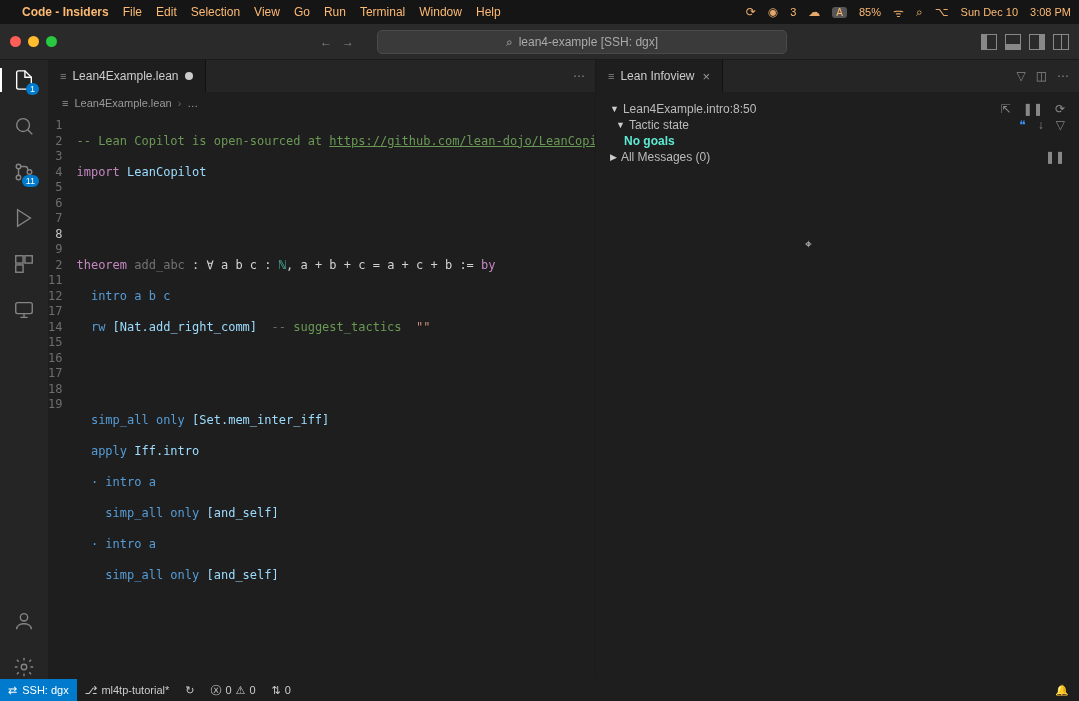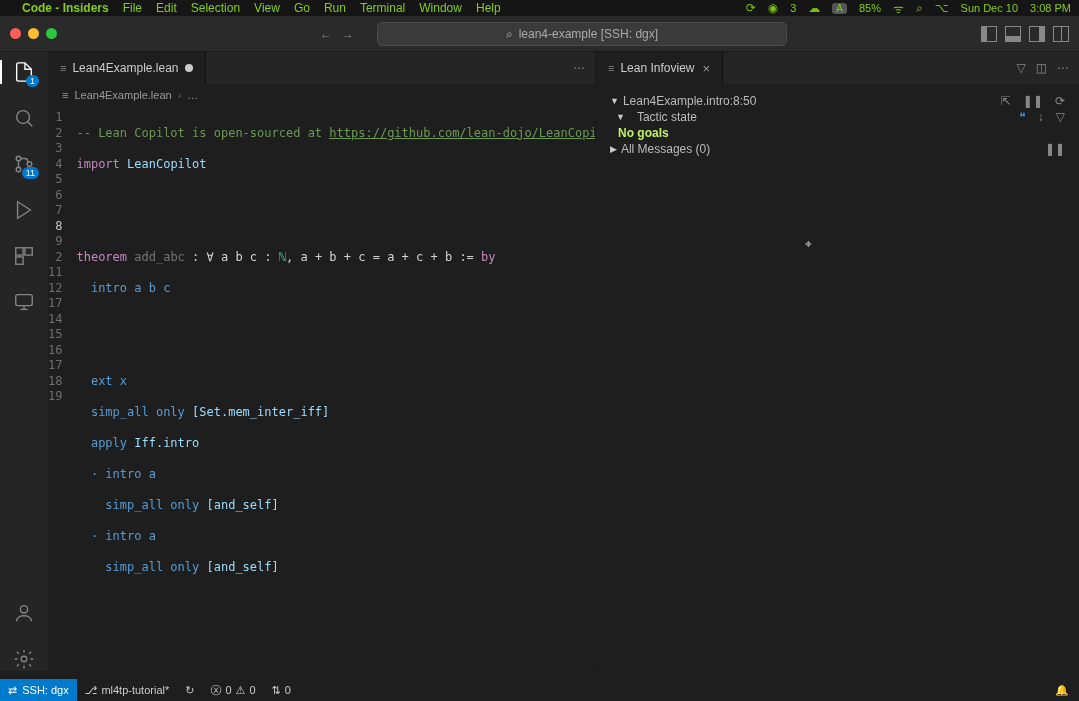--- a/index.html
+++ b/index.html
@@ -6,25 +6,25 @@
 body {
   width: 1079px; height: 701px;
   font-family: -apple-system, "SF Pro", "Segoe UI", sans-serif;
   font-size: 12px;
   background: #1e1e1e;
   color: #cccccc;
   overflow: hidden;
   position: relative;
 }
 .menubar {
-  height: 16px;
+  height: 24px;
   background: rgba(20,20,20,0.9);
   display: flex; align-items: center;
   padding: 0 8px; gap: 14px;
-  color: #84cc16;
+  color: #fdba74;
 }
 .menubar .apple { font-size: 14px; }
 .menubar .app { font-weight: 600; }
 .menubar .right { margin-left: auto; display: flex; gap: 12px; align-items: center; font-size: 11px; }
 .menubar .right .ico { font-size: 12px; opacity: 0.9; }
 .menubar .right .badge { background:#555; border-radius:3px; padding:0 4px; font-size:10px;}
 .titlebar {
   height: 36px;
   background: #2a2a2a;
   display: flex; align-items: center;
@@ -87,22 +87,22 @@
 .c-lit{color:#9cdcfe;} .c-ghost{color:#6a6a6a;}
 .right-pane { flex:1; display:flex; flex-direction:column; background:#1e1e1e;}
 .right-tabs { height:32px; background:#252525; display:flex; align-items:center;}
 .right-tabs .tab { background:#1e1e1e; }
 .right-tabs .close { color:#999; font-size:13px; margin-left:2px;}
 .right-actions { margin-left:auto; padding:0 10px; color:#888; display:flex; gap:10px; align-items:center;}
 .infoview { padding:8px 14px; font-size:12px;}
 .iv-row { display:flex; align-items:center; gap:4px; margin:2px 0;}
 .iv-caret { font-size:9px; color:#ccc;}
 .iv-file { color:#bbb; }
-.iv-tactic { color:#bbb; margin-left:8px;}
-.iv-nogoals { color:#bef264; font-weight:600; margin-left:8px; }
+.iv-tactic { color:#bbb; margin-left:0;}
+.iv-nogoals { color:#5eead4; font-weight:600; margin-left:14px; }
 .iv-msgs { color:#bbb; }
 .iv-icons { margin-left:auto; display:flex; gap:12px; color:#888;}
 .iv-icons span { cursor:pointer; }
 .cursor-ptr { position:absolute; left:805px; top:237px; font-size:12px; pointer-events:none;}
 .statusbar {
   position:absolute; left:0; right:0; bottom:0; height:22px;
   background:#1e1e1e; display:flex; align-items:center; font-size:11px;
 }
 .sb-remote { background:#007acc; color:#fff; height:100%; display:flex; align-items:center; padding:0 8px; gap:5px;}
 .sb-item { padding:0 8px; color:#ccc; display:flex; align-items:center; gap:4px;}
@@ -260,23 +260,23 @@
             <div>18</div>
             <div>19</div>
         </div>
         <div class="codebody">
 <div><span class="c-comment">-- Lean Copilot is open-sourced at </span><span class="c-link">https://github.com/lean-dojo/LeanCopilot</span></div>
 <div><span class="c-kw">import</span><span class="c-ident"> LeanCopilot</span></div>
 <div> </div>
 <div> </div>
 <div><span class="c-kw">theorem</span><span class="c-fn"> add_abc </span><span class="c-op">: ∀ a b c : </span><span class="c-type">ℕ</span><span class="c-op">, a + b + c = a + c + b := </span><span class="c-by">by</span></div>
 <div><span class="c-tac">  intro a b c</span></div>
+<div><span class="c-tac">  rw </span><span class="c-lit">[Nat.add_right_comm]</span><span class="c-ghost">  -- </span><span class="c-comment">suggest_tactics</span><span class="c-str">  ""</span></div>
 <div> </div>
 <div> </div>
-<div><span class="c-tac">  ext x</span></div>
 <div><span class="c-tac">  simp_all only </span><span class="c-lit">[Set.mem_inter_iff]</span></div>
 <div><span class="c-tac">  apply </span><span class="c-ident">Iff.intro</span></div>
 <div><span class="c-tac">  · intro a</span></div>
 <div><span class="c-tac">    simp_all only </span><span class="c-lit">[and_self]</span></div>
 <div><span class="c-tac">  · intro a</span></div>
 <div><span class="c-tac">    simp_all only </span><span class="c-lit">[and_self]</span></div>
 
         </div>
       </div>
     </div>

